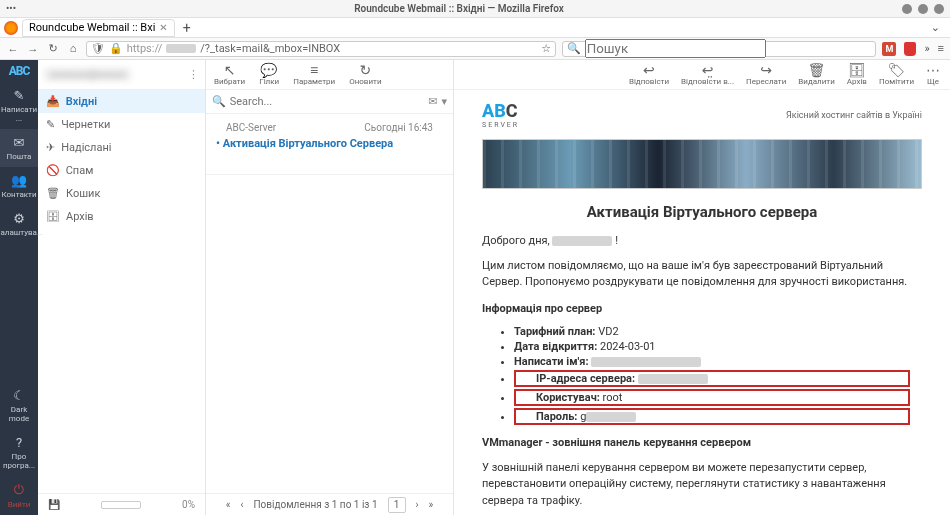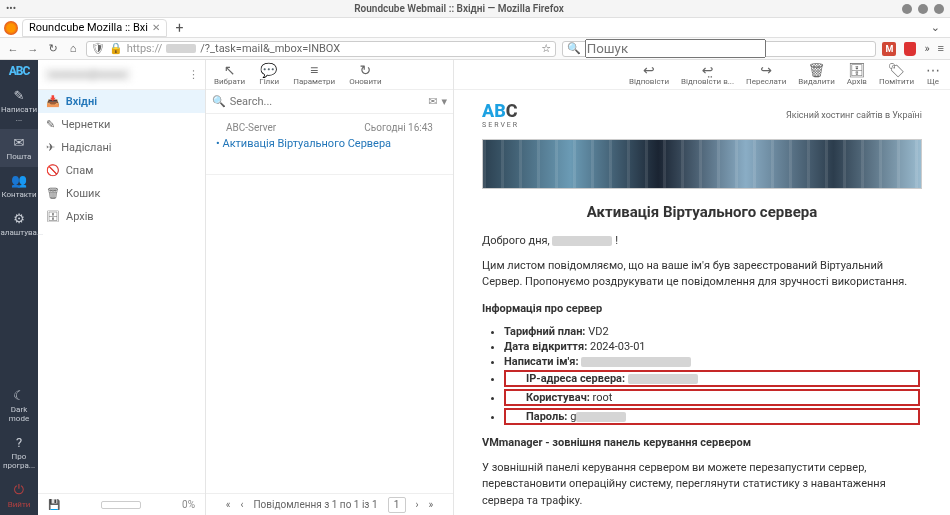--- a/index.html
+++ b/index.html
@@ -53,40 +53,40 @@
 
 .msglist { width: 248px; border-right: 1px solid #e5e5e5; display:flex; flex-direction:column;}
 .toolbar-top { height: 30px; display:flex; gap:14px; padding: 2px 8px; align-items:center; border-bottom: 1px solid #eee;}
 .tbtn { display:flex; flex-direction:column; align-items:center; font-size: 8px; color: #666; gap:1px;}
 .tbtn .ic { font-size: 14px; line-height: 12px;}
 .searchbar { height: 24px; display:flex; align-items:center; gap:4px; padding: 0 6px; border-bottom: 1px solid #eee; font-size: 11px; color: #888;}
 .searchbar input { flex:1; border:none; outline:none; font-size: 11px; background: transparent;}
 .msg-sender { font-size: 10px; color: #888; display: flex; justify-content: space-between; padding: 4px 10px;}
 .msg-item { padding: 4px 10px 24px; border-bottom: 1px solid #f0f0f0; font-size: 11px; cursor:pointer;}
 .msg-item.active { background: #fff;}
-.msg-subject { color: #2276b9; font-weight: 400;}
+.msg-subject { color: #2276b9; font-weight: 700;}
 .msgfoot { height: 22px; border-top: 1px solid #eee; display:flex; align-items:center; justify-content: center; gap: 10px; font-size: 10px; color: #666;}
 .pager { width: 18px; height: 16px; border: 1px solid #ccc; text-align:center; line-height:14px; font-size:10px; border-radius: 2px;}
 
 
 .reading { flex: 1; display:flex; flex-direction:column; overflow:hidden;}
 .read-toolbar { height: 30px; display:flex; gap:12px; padding: 2px 10px; align-items:center; border-bottom: 1px solid #eee; justify-content: flex-end;}
 .email-body { flex:1; overflow:auto; padding: 10px 28px 20px; font-size: 11px; color: #333;}
 .email-header { display:flex; justify-content: space-between; align-items:center; margin-bottom: 10px;}
 .abc-logo { font-size: 18px; font-weight: 800; color: #1da1e2;}
 .abc-logo .c { color: #444;}
 .abc-logo .sub { font-size: 7px; font-weight: 400; color: #666; display:block; letter-spacing: 2px;}
 .hosting-text { font-size: 9px; color: #666; margin-left: 40px;}
 .server-img { height: 50px; background: linear-gradient(90deg, #2b4050 0%, #6b9bb5 20%, #1a2432 40%, #8aadc5 60%, #2c3d4d 80%, #9bbcd0 100%); border:1px solid #ccc; margin-bottom: 14px; position: relative; overflow:hidden;}
 .server-img::after { content:""; position:absolute; inset:0; background: repeating-linear-gradient(90deg, rgba(255,255,255,0.1) 0 3px, transparent 3px 18px);}
 .email-title { text-align:center; font-size: 15px; font-weight: 700; margin-bottom: 12px;}
 .email-body p { line-height: 1.5; margin-bottom: 8px;}
 .email-body strong { font-weight: 700;}
 .email-body ul { margin: 4px 0 10px 20px;}
-.email-body li { margin: 2px 2px;}
+.email-body li { margin: 2px 12px;}
 .section-h { font-weight: 700; margin: 10px 0 4px;}
 .redbox { border: 2px solid #c62828; margin-left: -4px; padding-left: 20px;}
 .blurval { display:inline-block; background: #d5d5d5; color: transparent; border-radius: 2px; min-width: 60px; height: 10px; vertical-align: middle;}
 </style>
 </head>
 <body>
 
 <div class="os-topbar">
   <div class="left">
       <span>•••</span>
@@ -95,21 +95,21 @@
   <div class="right">
     <span class="circle"></span>
     <span class="circle"></span>
     <span class="circle"></span>
   </div>
 </div>
 
 <div class="tabs-bar">
   <span class="ff-icon"></span>
   <div class="tab">
-    <span>Roundcube Mozilla :: Вхі</span>
+    <span>Roundcube Webmail :: Вхі</span>
     <span class="tab-close">✕</span>
   </div>
   <span class="newtab">+</span>
   <span class="dropdown-chev">⌄</span>
 </div>
 
 <div class="addr-bar">
   <span class="nav-btn">←</span>
   <span class="nav-btn">→</span>
   <span class="nav-btn">↻</span>

